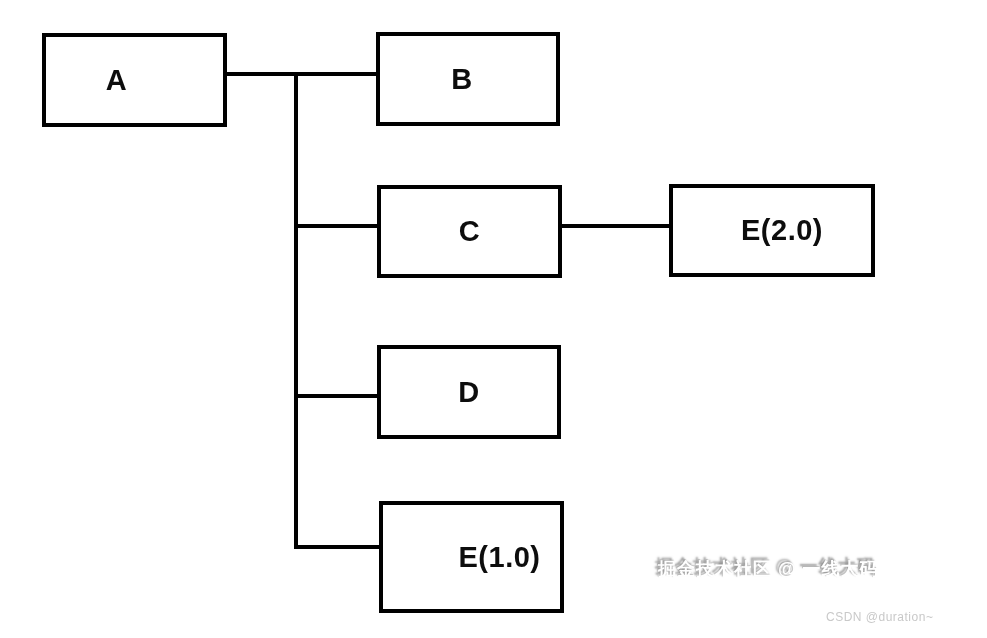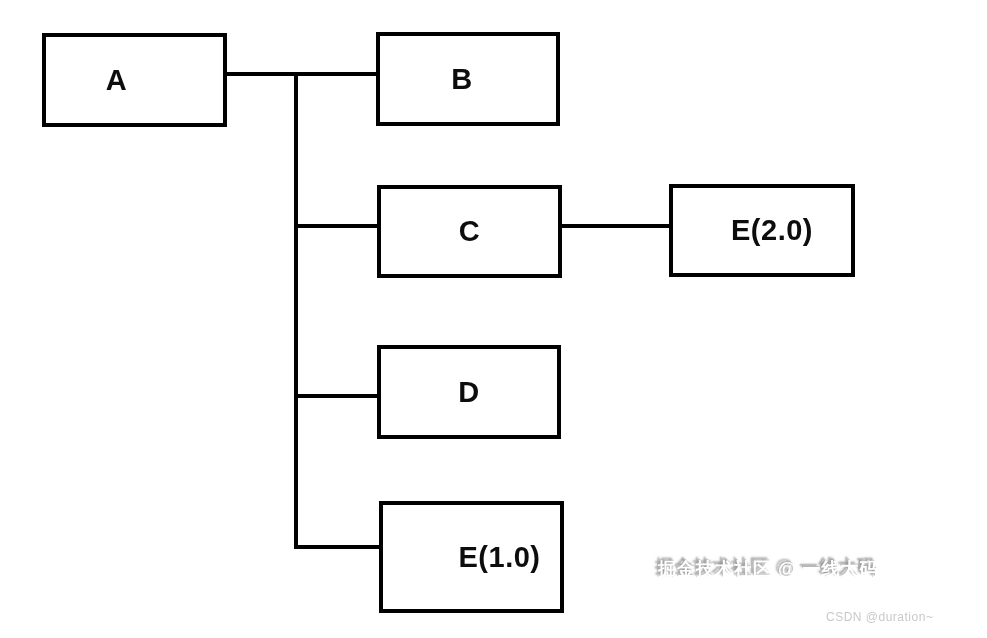--- a/index.html
+++ b/index.html
@@ -76,21 +76,21 @@
 
   <div class="node node-a" style="left:42px;  top:33px;  width:185px; height:94px;">
     <span class="label">A</span>
   </div>
   <div class="node node-b" style="left:376px; top:32px;  width:184px; height:94px;">
     <span class="label">B</span>
   </div>
   <div class="node node-c" style="left:377px; top:185px; width:185px; height:93px;">
     <span class="label">C</span>
   </div>
-  <div class="node node-e2" style="left:669px; top:184px; width:186px; height:93px;">
+  <div class="node node-e2" style="left:669px; top:184px; width:206px; height:93px;">
     <span class="label">E(2.0)</span>
   </div>
   <div class="node node-d" style="left:377px; top:345px; width:184px; height:94px;">
     <span class="label">D</span>
   </div>
   <div class="node node-e1" style="left:379px; top:501px; width:185px; height:112px;">
     <span class="label">E(1.0)</span>
   </div>
 
   <div class="wm-juejin">掘金技术社区 @ 一线大码</div>

